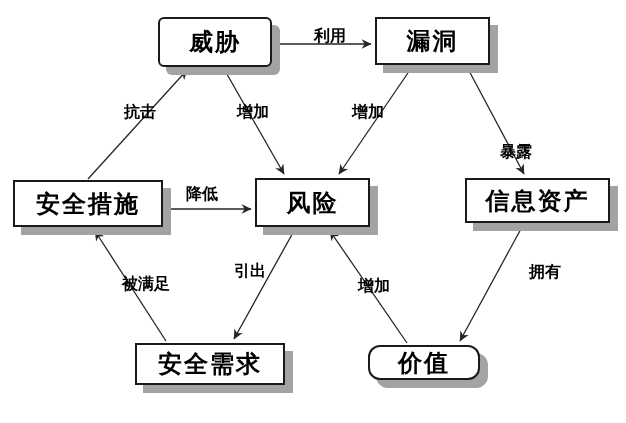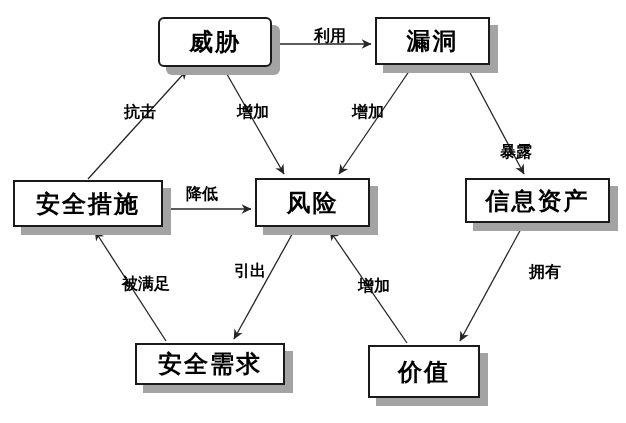--- a/index.html
+++ b/index.html
@@ -45,21 +45,21 @@
     color: var(--text, #000000);
     white-space: nowrap;
   }
   
   #n-threat      { left: 158px; top: 17px;  width: 114px; height: 50px; border-radius: 6px; }
   #n-vuln        { left: 375px; top: 17px;  width: 115px; height: 48px; }
   #n-measure     { left: 13px;  top: 180px; width: 150px; height: 47px; }
   #n-risk        { left: 255px; top: 178px; width: 115px; height: 49px; align-items: center; }
   #n-asset       { left: 465px; top: 178px; width: 145px; height: 45px; justify-content: center; }
   #n-requirement { left: 135px; top: 343px; width: 150px; height: 42px; }
-  #n-value       { left: 368px; top: 345px; width: 112px; height: 53px; }
+  #n-value       { left: 368px; top: 345px; width: 112px; height: 35px; border-radius: 12px; }
   
   #l-exploit   { left: 330px; top: 27px; margin-top: 9px;  }
   #l-resist    { left: 140px; top: 112px; }
   #l-inc-threat{ left: 253px; top: 112px; }
   #l-inc-vuln  { left: 368px; top: 112px; }
   #l-expose    { left: 516px; top: 112px; margin-top: 40px; }
   #l-reduce    { left: 202px; top: 194px; }
   #l-satisfied { left: 146px; top: 284px; }
   #l-lead      { left: 250px; top: 271px; }
   #l-inc-value { left: 374px; top: 286px; }

